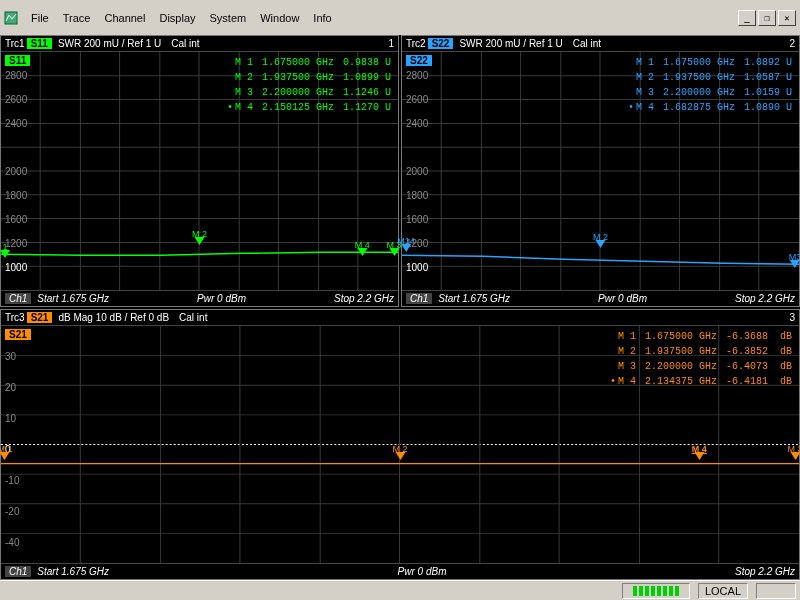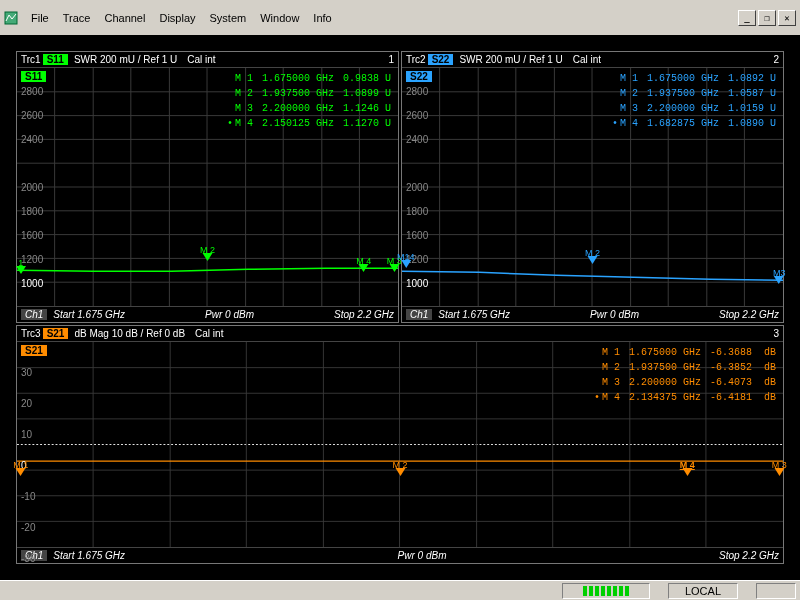--- a/index.html
+++ b/index.html
@@ -4,21 +4,21 @@
 <style>
   * { margin: 0; padding: 0; box-sizing: border-box; }
   body { width: 800px; height: 600px; font-family: Tahoma, Arial, sans-serif; font-size: 11px; background: #000; overflow: hidden; }
   .win-frame { width: 800px; height: 600px; background: #d4d0c8; display: flex; flex-direction: column; }
   .menubar { height: 35px; background: #d4d0c8; display: flex; align-items: center; padding: 0 4px; font-size: 11px; }
   .menubar .icon { width: 14px; height: 14px; margin-right: 6px; display: flex; align-items: center; justify-content: center; }
   .menubar .icon svg { width: 14px; height: 14px; }
   .menubar .item { padding: 2px 7px; cursor: default; }
   .menubar .spacer { flex: 1; }
   .winbtn { width: 18px; height: 16px; background: #d4d0c8; border: 1px solid #fff; border-right-color: #404040; border-bottom-color: #404040; margin-left: 2px; display: flex; align-items: center; justify-content: center; font-family: monospace; font-size: 9px; font-weight: bold; }
-  .content { flex: 1; background: #000; display: flex; flex-direction: column; gap: 2px; padding: 16px; }
+  .content { flex: 1; background: #000; display: flex; flex-direction: column; gap: 2px; padding: 0; }
   .top-row { display: flex; gap: 2px; height: 272px; }
   .panel { position: relative; background: #000; border: 1px solid #777; display: flex; flex-direction: column; }
   .panel.half { width: 50%; }
   .panel.full { width: 100%; flex: 1; }
   .panel-header { height: 16px; background: #000; color: #fff; display: flex; align-items: center; padding: 0 4px; font-size: 10px; font-family: Arial; border-bottom: 1px solid #444; }
   .panel-header .trc-label { color: #fff; margin-right: 2px; }
   .panel-header .param-tag { padding: 0 4px; font-weight: bold; margin-right: 6px; color: #000; }
   .param-tag.green { background: #00ff00; }
   .param-tag.blue  { background: #2AA3FF; }
   .param-tag.orange{ background: #ff8c00; }
@@ -46,21 +46,21 @@
   .marker-flag.blue   { color: #2AA3FF; }
   .marker-flag.orange { color: #ff8c00; }
   .marker-flag .tri { width: 0; height: 0; border-left: 5px solid transparent; border-right: 5px solid transparent; border-top: 8px solid currentColor; margin: -2px auto 0 auto; }
   .marker-flag .lbl { white-space: nowrap; text-align: center; }
   .panel-footer { height: 16px; background: #000; color: #fff; display: flex; align-items: center; padding: 0 4px; font-size: 10px; border-top: 1px solid #444; font-style: italic; }
   .panel-footer .ch { background: #444; color: #fff; padding: 0 4px; margin-right: 6px; }
   .panel-footer .lft { margin-right: auto; }
   .panel-footer .mid { position: relative; }
   .panel-footer .rgt { margin-left: auto; }
   .statusbar { height: 20px; background: #d4d0c8; border-top: 1px solid #fff; display: flex; align-items: center; padding: 0 4px; font-size: 11px; }
-  .status-cell { border: 1px solid #808080; border-right-color: #fff; border-bottom-color: #fff; height: 16px; margin-left: 18px; display: flex; align-items: center; padding: 0 16px; }
+  .status-cell { border: 1px solid #808080; border-right-color: #fff; border-bottom-color: #fff; height: 16px; margin-left: 8px; display: flex; align-items: center; padding: 0 6px; }
   .led-strip { display: flex; gap: 2px; padding: 2px 4px; }
   .led { width: 4px; height: 10px; background: #00d000; }
 </style>
 </head>
 <body>
 
 <div class="win-frame">
 
   <div class="menubar">
     <span class="icon">
@@ -286,21 +286,21 @@
           <line class="grid-line" x1="715" y1="0" x2="715" y2="248"></line>
           <polyline class="trace-orange" points="0,144 795,144"></polyline>
         </svg>
         <span class="param-label-in" style="background:#ff8c00">S21</span>
         <span class="ytick" style="top:25px">30</span>
         <span class="ytick" style="top:56px">20</span>
         <span class="ytick" style="top:87px">10</span>
         <span class="ytick ylab-mark" style="top:118px">0</span>
         <span class="ytick" style="top:149px">-10</span>
         <span class="ytick" style="top:180px">-20</span>
-        <span class="ytick" style="top:211px">-30</span>
+        <span class="ytick" style="top:211px">-40</span>
         <table class="marker-table orange">
           <tbody>
               <tr>
                 <td>M 1</td>
                 <td>1.675000 GHz</td>
                 <td>-6.3688  dB</td>
               </tr>
           <tr>
                 <td>M 2</td>
                 <td>1.937500 GHz</td>

